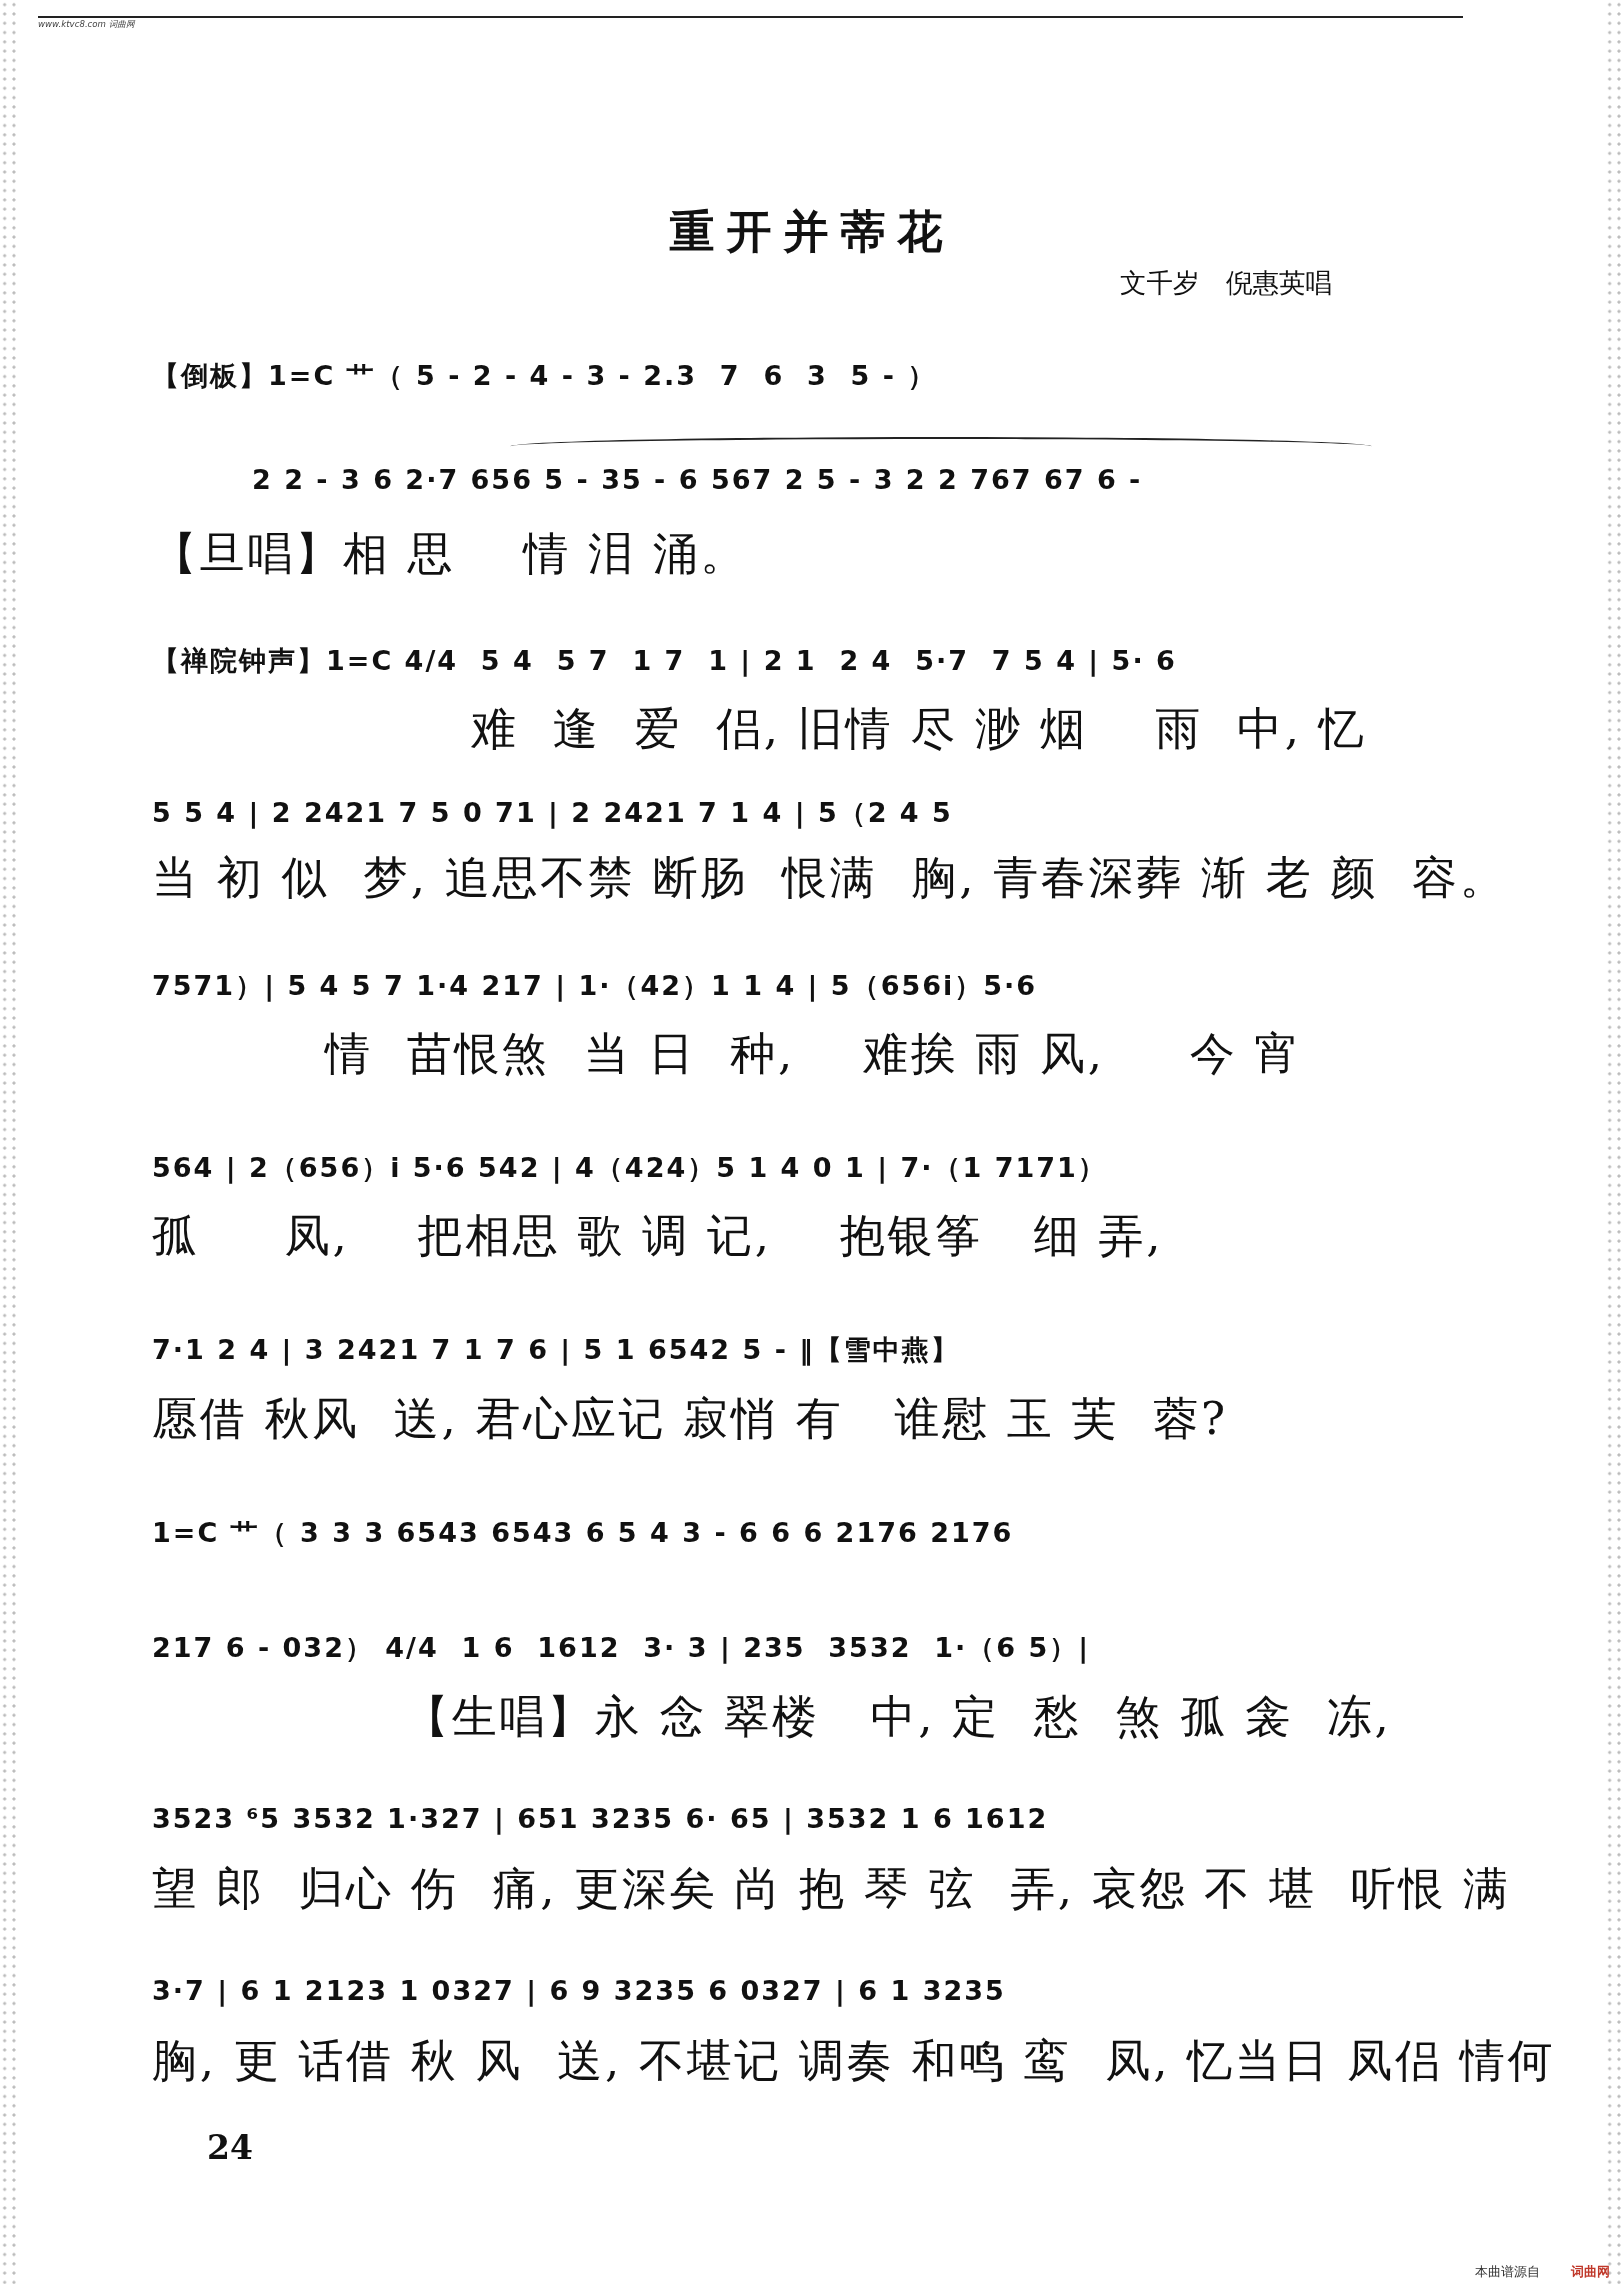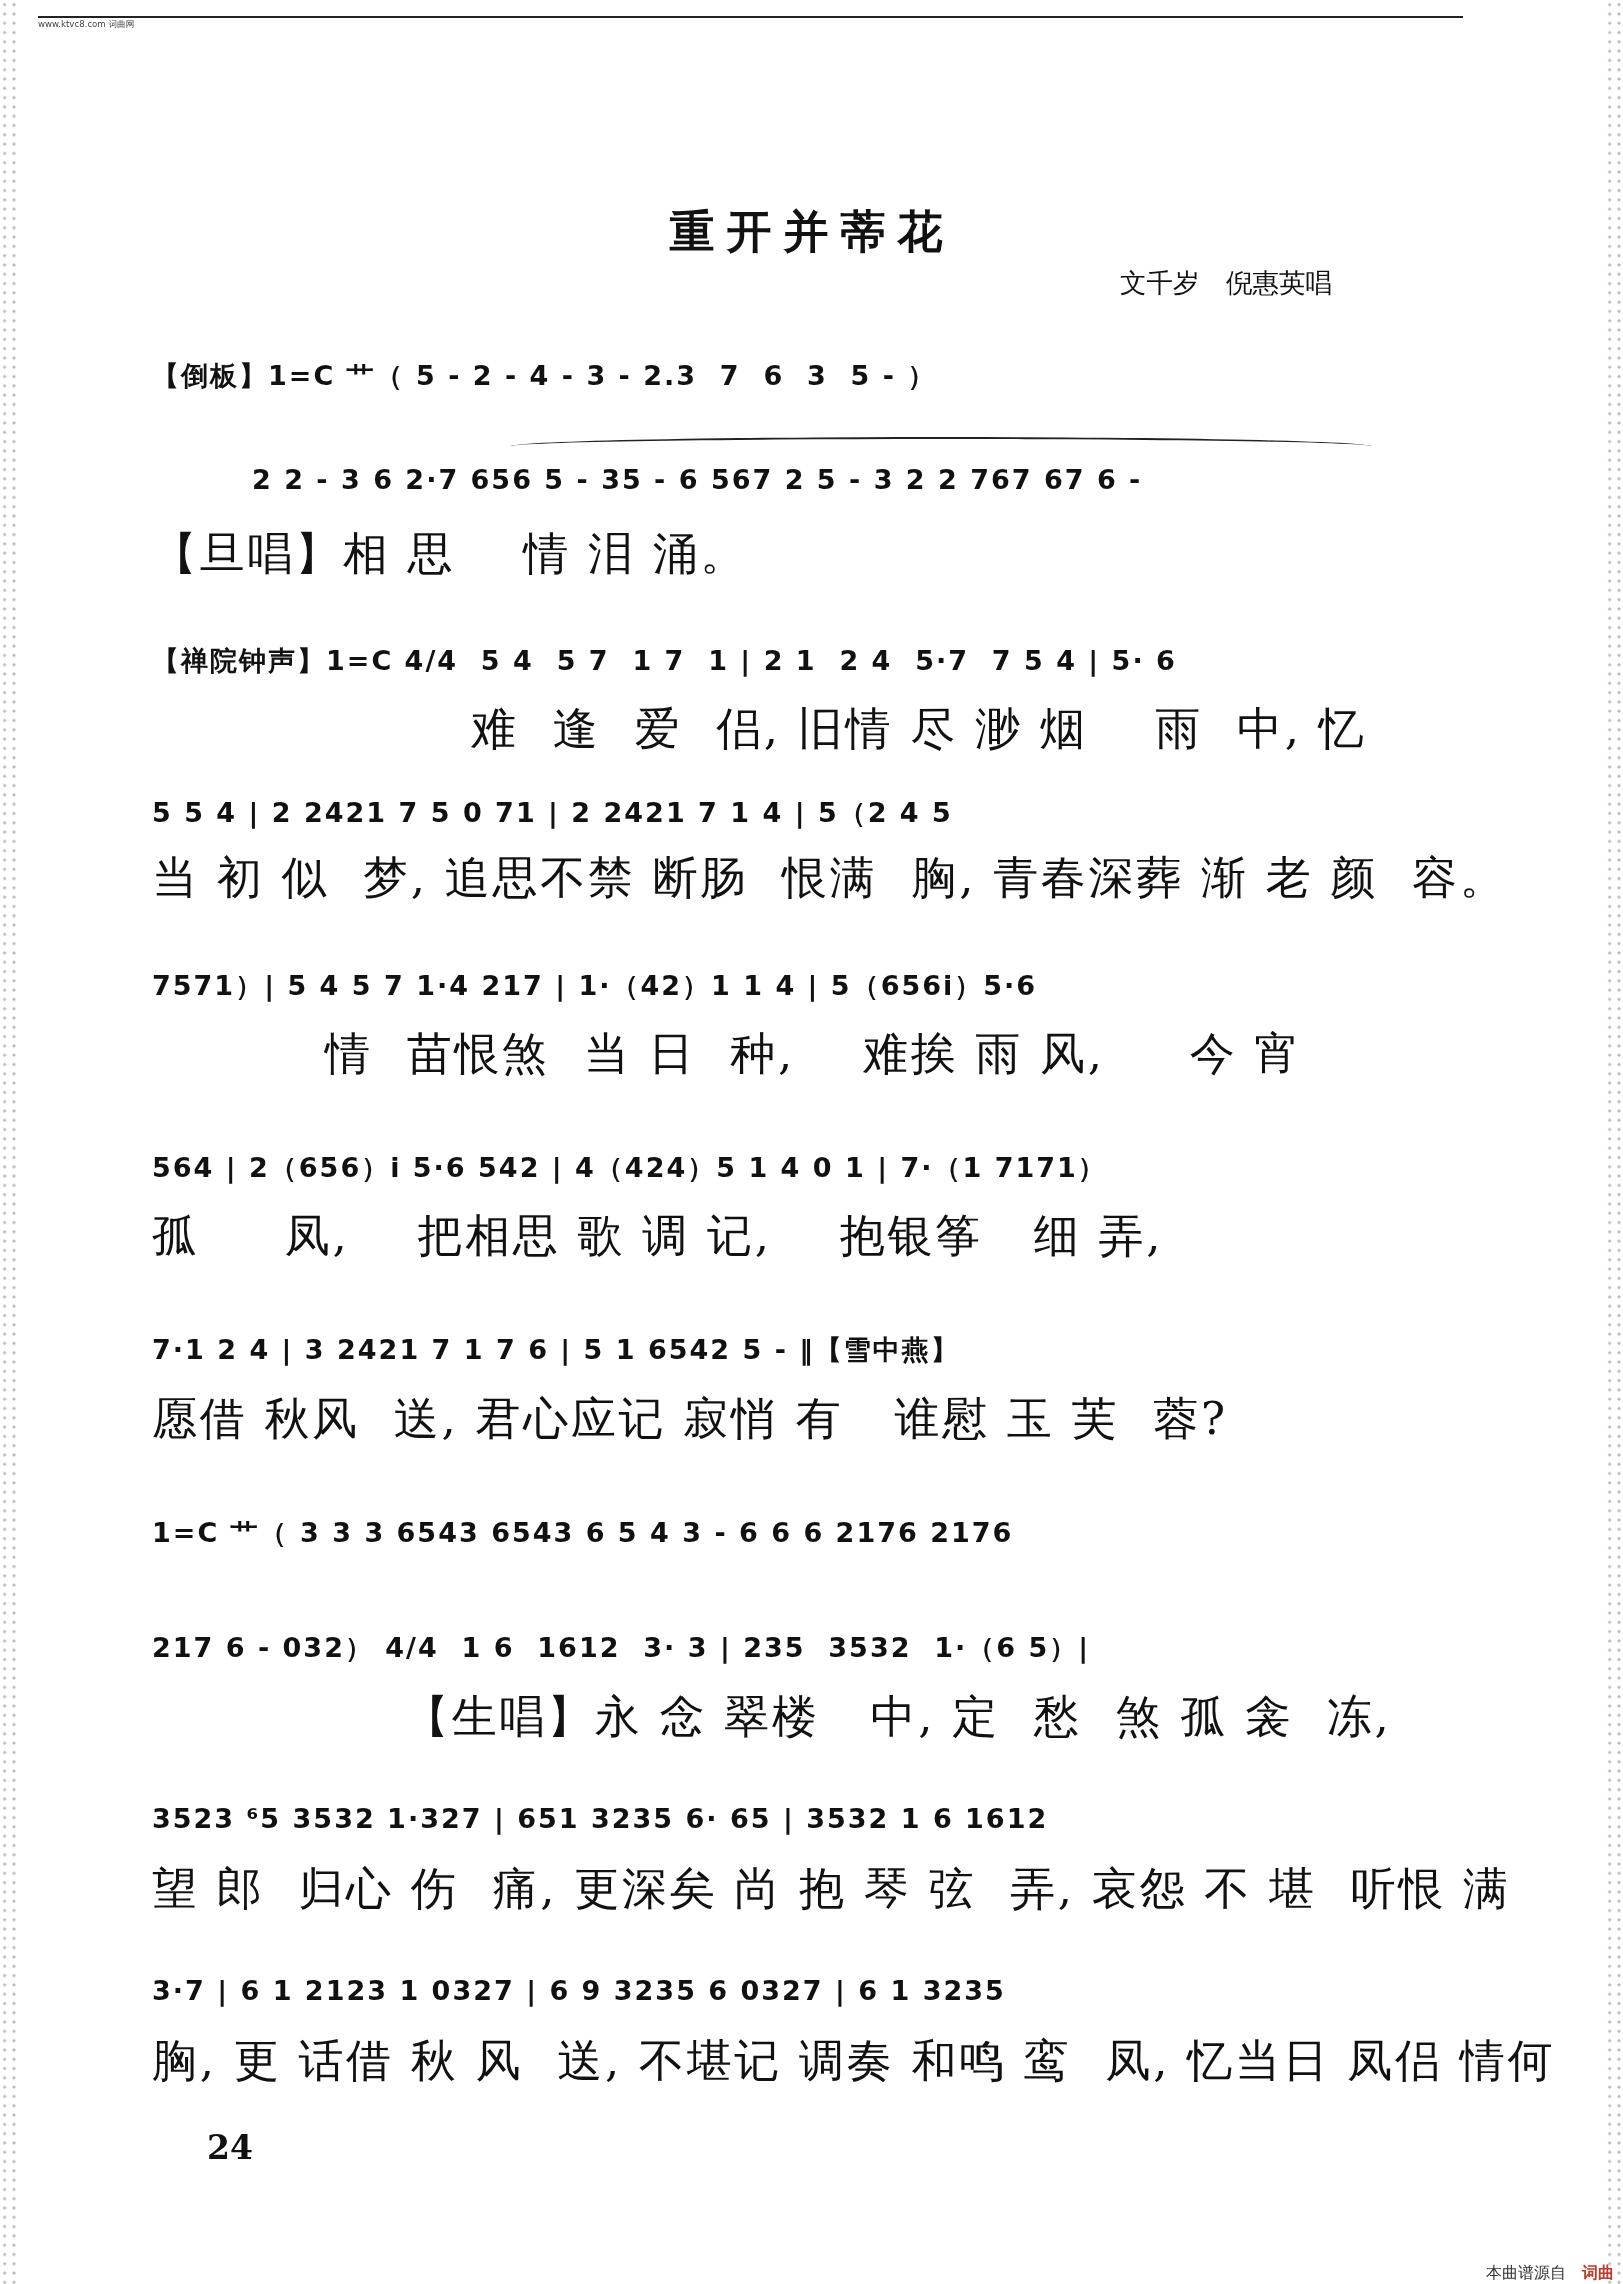--- a/index.html
+++ b/index.html
@@ -5,28 +5,28 @@
   html,body{margin:0;padding:0;background:#fff;}
   body{width:1624px;height:2284px;position:relative;overflow:hidden;
        font-family:"DejaVu Sans","Liberation Sans",sans-serif;color:#111;}
   .edge-left{position:absolute;left:0;top:0;width:18.6px;height:2284px;
        background-image:radial-gradient(circle,#bbb 1.3px,transparent 1.7px);
        background-size:9.3px 9.3px;}
   .edge-right{position:absolute;right:0;top:0;width:18.6px;height:2284px;
        background-image:radial-gradient(circle,#bbb 1.3px,transparent 1.7px);
        background-size:9.3px 9.3px;}
   .topline{position:absolute;left:38px;top:16px;width:1425px;height:2px;background:#222;}
-  .wm{position:absolute;left:38px;top:18.6px;font-size:8.6px;color:#444;}
+  .wm{position:absolute;left:38px;top:18.6px;font-size:8.6px;color:#444;font-style:italic;}
   .title{position:absolute;left:0;width:1624px;top:202px;text-align:center;
        font-family:Liberation Mono, monospace;font-weight:bold;font-size:45px;letter-spacing:12px;}
   .credit{position:absolute;left:1120px;top:265px;font-size:26.5px;font-family:Liberation Sans, sans-serif;}
   .row{position:absolute;left:152px;right:219px;font-family:"DejaVu Sans",sans-serif;font-weight:bold;font-size:27px;white-space:pre;letter-spacing:2px;}
   .lyr{position:absolute;left:152px;font-family:"DejaVu Serif","Liberation Serif",serif;font-size:45px;white-space:pre;letter-spacing:2.7px;}
   .pageno{position:absolute;left:171px;top:2128px;font-family:"DejaVu Serif",serif;font-weight:bold;font-size:33px;margin-left:36px;}
-  .foot{position:absolute;top:2263px;font-size:16px;margin-left:11px;}
+  .foot{position:absolute;top:2263px;font-size:13px;}
   .arc{position:absolute;border-top:2px solid #222;border-radius:50% 50% 0 0;height:17px;}
 </style>
 </head>
 <body>
 
 <div class="edge-left"></div>
 <div class="edge-right"></div>
 <div class="topline"></div>
 <div class="wm">www.ktvc8.com 词曲网</div>
 

